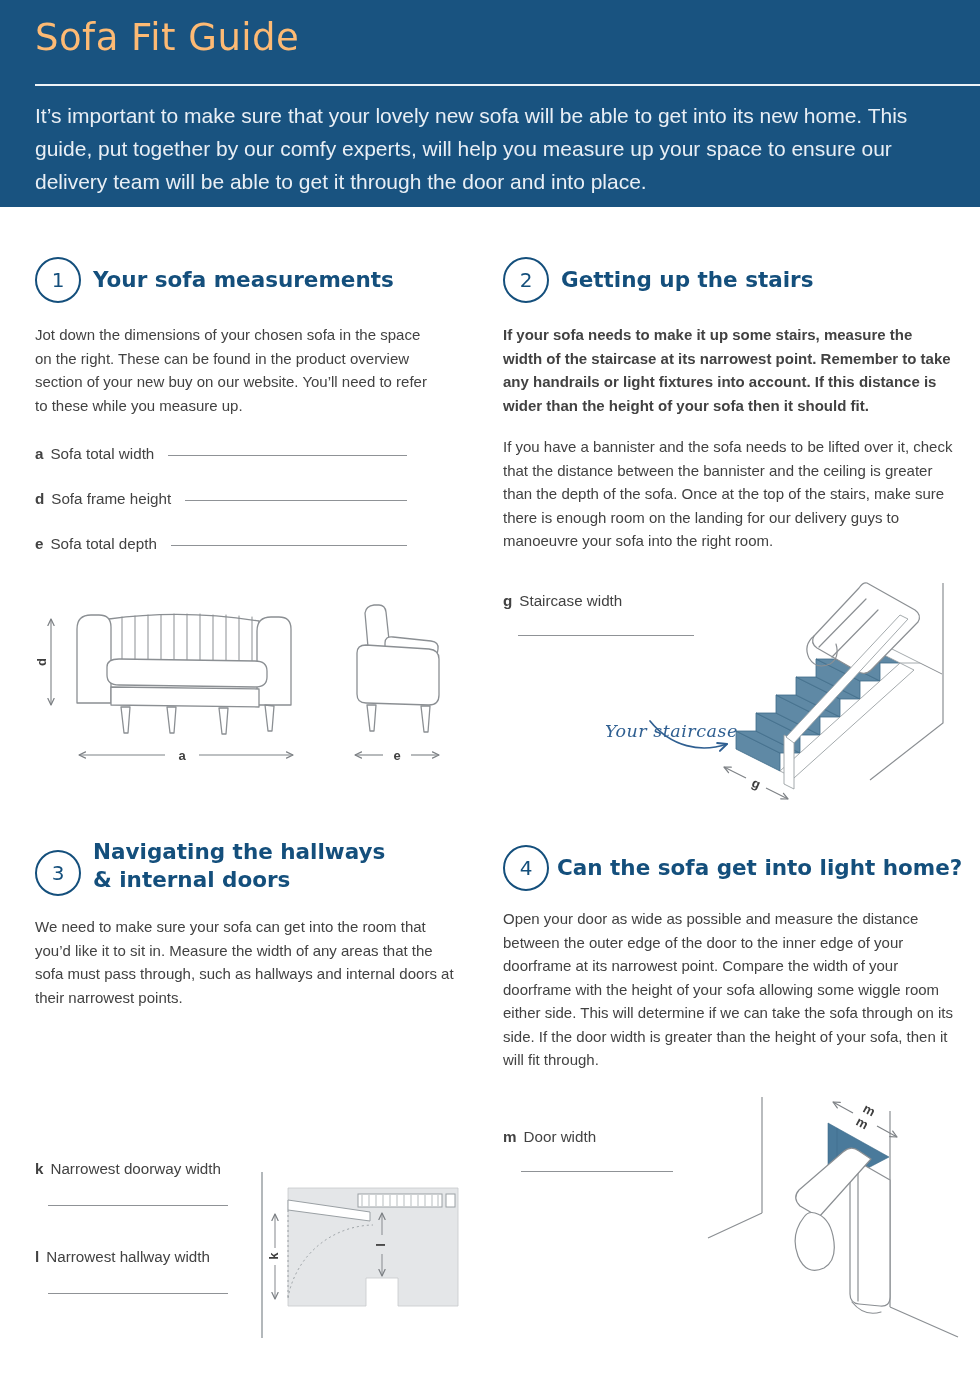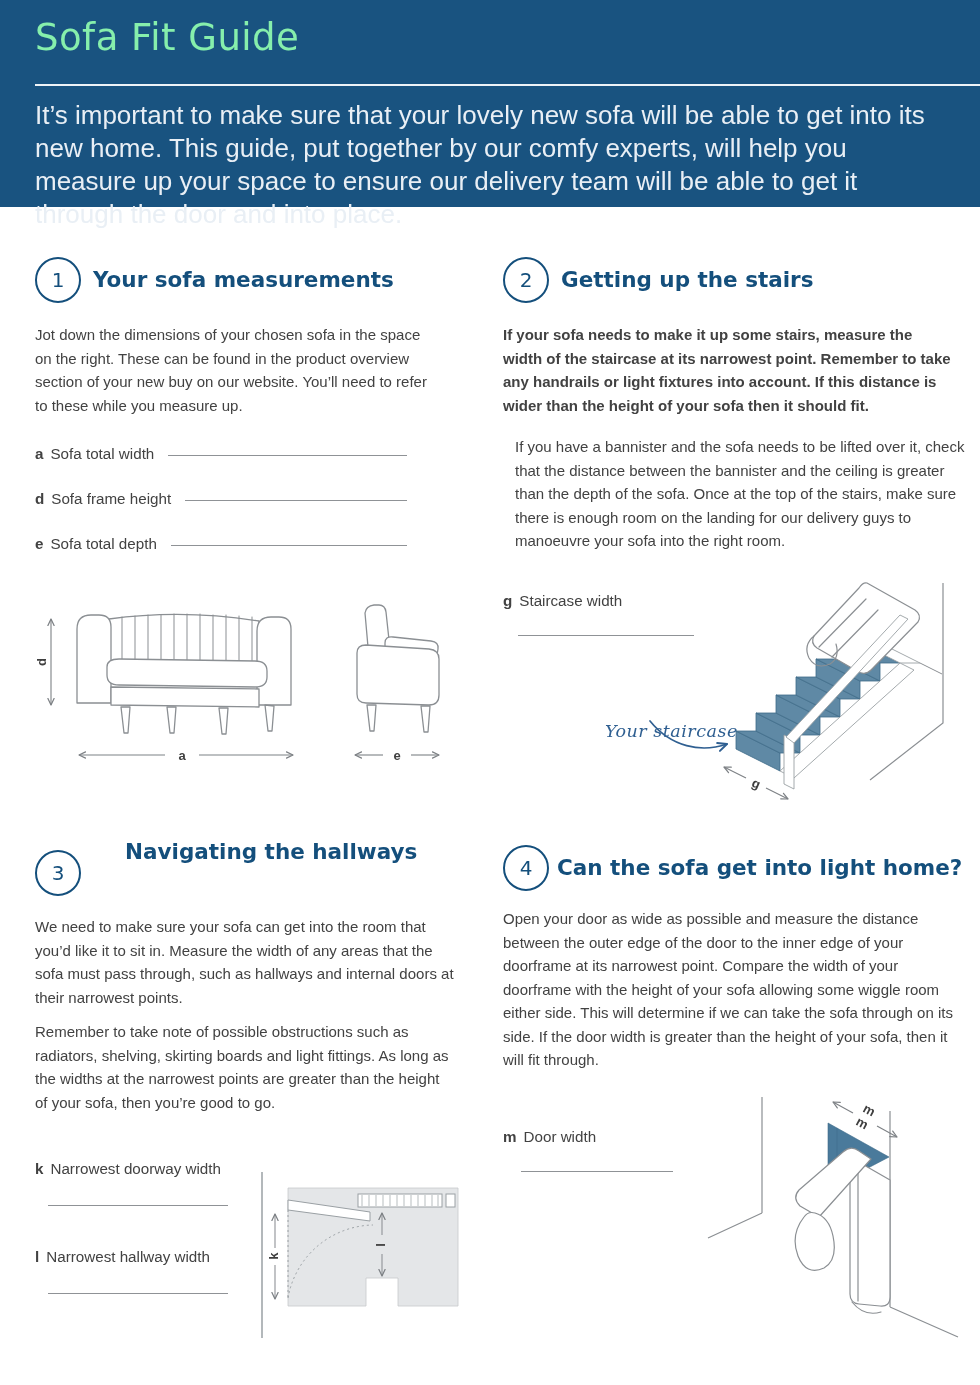--- a/index.html
+++ b/index.html
@@ -6,44 +6,44 @@
   body{
     width:980px;height:1385px;position:relative;overflow:hidden;background:#fff;
     font-family:"Liberation Sans",sans-serif;
     -webkit-font-smoothing:antialiased;
   }
   .page{position:absolute;inset:0;}
 
   
   .hero{position:absolute;left:0;top:0;width:980px;height:207px;background:var(--header-bg,#195380);}
   .hero h1{
-    position:absolute;left:35px;top:16px;margin:0;color:#86efac;
+    position:absolute;left:35px;top:16px;margin:0;color:#fdba74;
     font-family:"DejaVu Sans",sans-serif;font-weight:500;font-size:37px;letter-spacing:.5px;
   }
   .hero-rule{position:absolute;left:35px;right:0;top:84px;height:2px;background:#eef3f7;}
   .hero-intro{
     position:absolute;left:35px;top:99px;width:905px;margin:0;
-    color:#e9eff5;font-size:26px;line-height:33px;font-weight:400;
+    color:#e9eff5;font-size:21px;line-height:33px;font-weight:400;
   }
 
   
   .sec{position:absolute;}
   .badge{
     position:absolute;width:46px;height:46px;box-sizing:border-box;
     border:2.5px solid var(--heading-blue,#144f7c);border-radius:50%;
     display:flex;align-items:center;justify-content:center;
     color:var(--heading-blue,#144f7c);font-family:"DejaVu Sans",sans-serif;
     font-size:20px;font-weight:500;
   }
   .sec h2{
     position:absolute;margin:0;color:var(--heading-blue,#144f7c);
     font-family:"DejaVu Sans",sans-serif;font-size:21.5px;font-weight:700;line-height:28px;
     white-space:nowrap;
   }
-  .sec h2.wrap2{white-space:normal;width:340px;margin-left:32px;}
+  .sec h2.wrap2{white-space:normal;width:340px;}
   .sec h2.wrap2 span{display:block;}
   .para{position:absolute;margin:0;color:var(--body-text,#424242);font-size:15px;line-height:23.5px;}
   .field{position:absolute;display:flex;align-items:baseline;color:var(--body-text,#424242);font-size:15.2px;}
   .field .key{font-weight:700;margin-right:7px;}
   .inline-rule{flex:1;border-bottom:1px solid var(--line-gray,#8f9296);margin-left:14px;transform:translateY(-3px);}
   .rule{position:absolute;height:1px;background:var(--line-gray,#8f9296);}
   .annotation{
     position:absolute;font-family:"DejaVu Serif",serif;font-style:italic;
     color:var(--annotation-blue,#2f5f91);font-size:17.5px;letter-spacing:.5px;
   }
@@ -128,21 +128,21 @@
       <text class="dim" x="62" y="167" text-anchor="middle">e</text>
     </svg>
   </section>
 
   <section class="sec" style="left:503px;top:255px;width:455px;height:580px;">
     <div class="badge" style="left:0;top:2px;">
       <span>2</span>
     </div>
     <h2 style="left:58px;top:11px;">Getting up the stairs</h2>
     <p class="para" style="left:0;top:68px;width:452px;font-weight:bold;">If your sofa needs to make it up some stairs, measure the width of the staircase at its narrowest point. Remember to take any handrails or light fixtures into account. If this distance is wider than the height of your sofa then it should fit.</p>
-    <p class="para" style="left:0;top:180px;width:452px;margin-left:12px;">If you have a bannister and the sofa needs to be lifted over it, check that the distance between the bannister and the ceiling is greater than the depth of the sofa. Once at the top of the stairs, make sure there is enough room on the landing for our delivery guys to manoeuvre your sofa into the right room.</p>
+    <p class="para" style="left:0;top:180px;width:452px;">If you have a bannister and the sofa needs to be lifted over it, check that the distance between the bannister and the ceiling is greater than the depth of the sofa. Once at the top of the stairs, make sure there is enough room on the landing for our delivery guys to manoeuvre your sofa into the right room.</p>
 
     <div class="field" style="left:0;top:337px;">
       <span class="key">g</span>
       <span>Staircase width</span>
     </div>
     <div class="rule" style="left:15px;top:380px;width:176px;"></div>
 
     <span class="annotation" style="left:102px;top:442px;margin-top:24px;">Your staircase</span>
     <svg style="left:142px;top:462px;" width="95" height="42" viewBox="0 0 95 42">
       <path d="M5,4 C26,30 56,36 82,27" fill="none" style="stroke:var(--annotation-blue,#2f5f91)" stroke-width="1.7" stroke-linecap="round" marker-end="url(#arrb)"></path>
@@ -183,23 +183,23 @@
       <text class="dim" x="38" y="211" text-anchor="middle" transform="rotate(24 38 207)">g</text>
     </svg>
   </section>
 
   <section class="sec" style="left:35px;top:838px;width:420px;height:540px;">
     <div class="badge" style="left:0;top:12px;">
       <span>3</span>
     </div>
     <h2 class="wrap2" style="left:58px;top:0;">
       <span>Navigating the hallways</span>
+      <span>&amp; internal doors</span>
     </h2>
     <p class="para" style="left:0;top:77px;width:420px;">We need to make sure your sofa can get into the room that you’d like it to sit in. Measure the width of any areas that the sofa must pass through, such as hallways and internal doors at their narrowest points.</p>
-    <p class="para" style="left:0;top:182px;width:420px;">Remember to take note of possible obstructions such as radiators, shelving, skirting boards and light fittings. As long as the widths at the narrowest points are greater than the height of your sofa, then you’re good to go.</p>
 
     <div class="field" style="left:0;top:322px;">
       <span class="key">k</span>
       <span>Narrowest doorway width</span>
     </div>
     <div class="rule" style="left:13px;top:367px;width:180px;"></div>
 
     <div class="field" style="left:0;top:410px;">
       <span class="key">l</span>
       <span>Narrowest hallway width</span>

